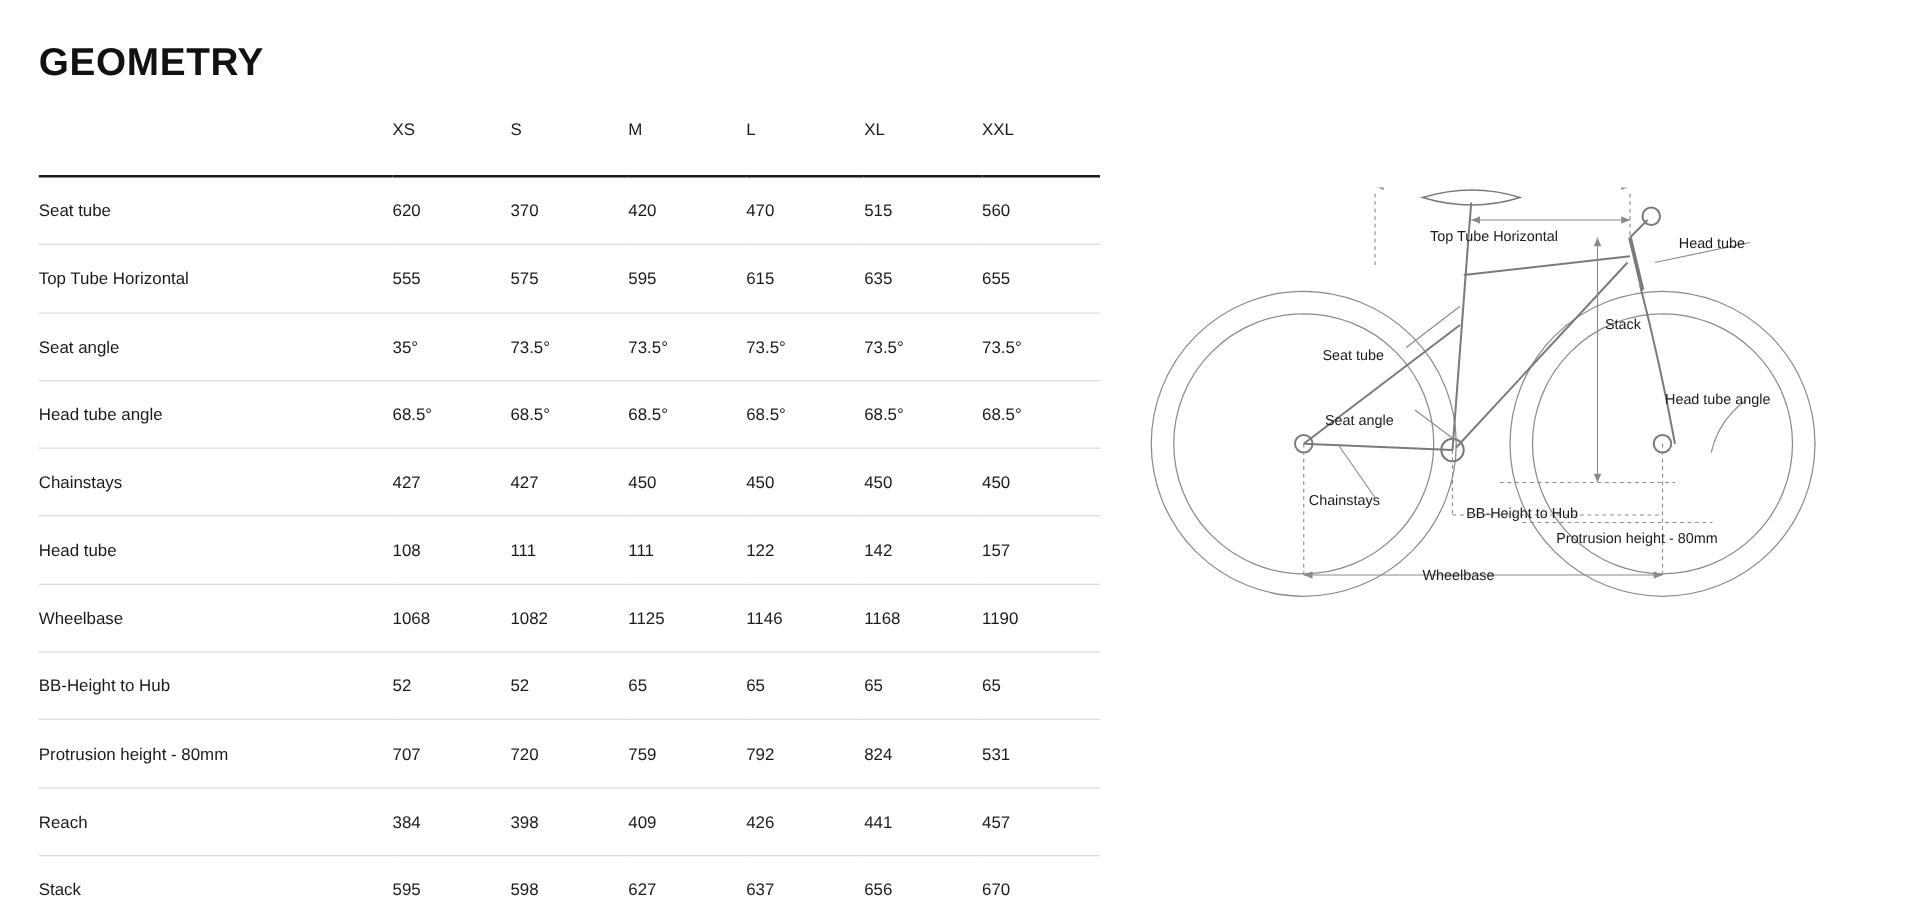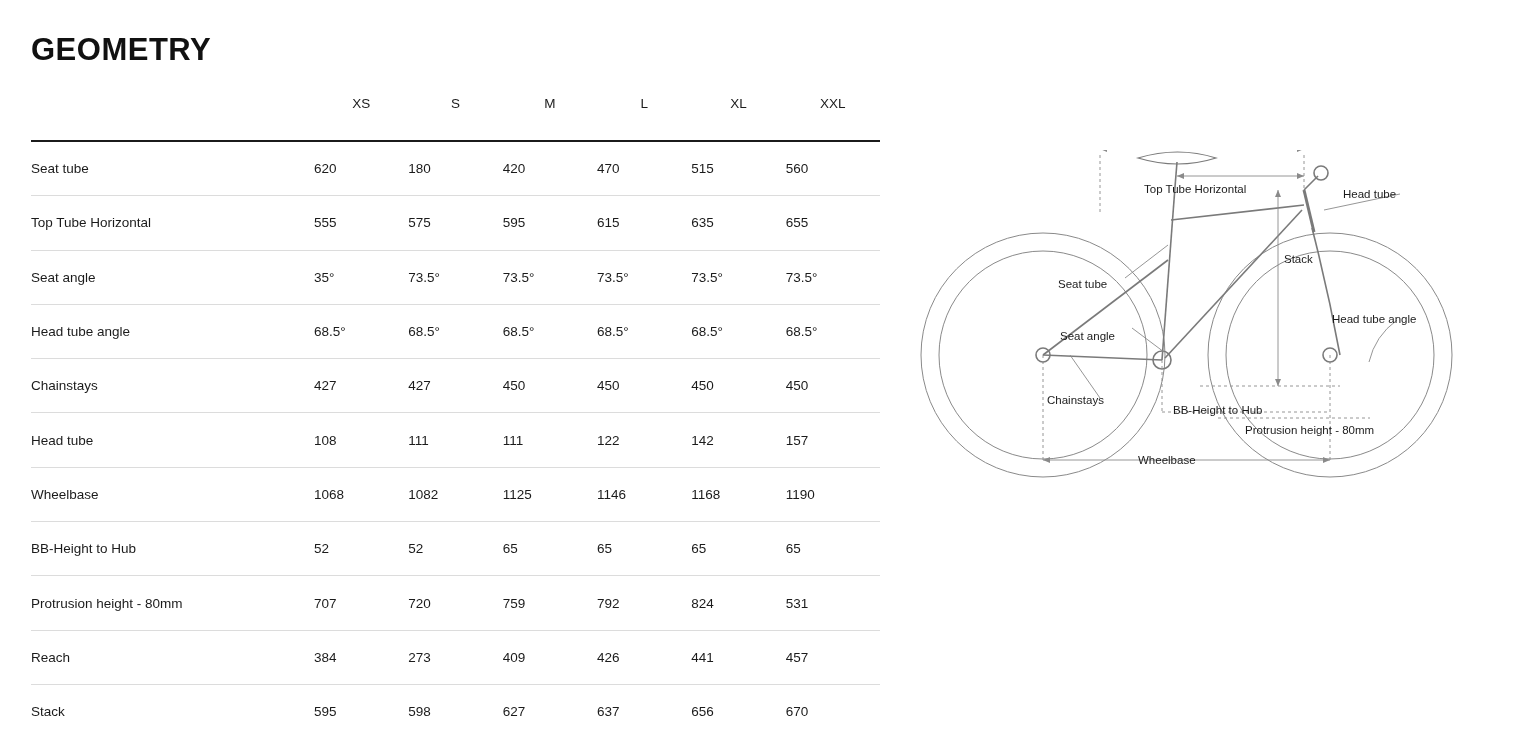--- a/index.html
+++ b/index.html
@@ -47,21 +47,20 @@
     color: #1b1b1b;
     padding: 0;
     height: 53.3px;
     vertical-align: middle;
   }
   table.geo thead th {
     height: 44px;
     vertical-align: top;
     padding-top: 10px;
     border-bottom: 2px solid #1b1b1b;
-    text-align: center;
   }
   table.geo tbody tr {
     border-bottom: 1px solid #dcdcdc;
   }
   table.geo tbody tr:last-child {
     border-bottom: none;
   }
   .col-label { width: 282px; }
   .col-size  { width: 94px; }
   td.rowlabel {
@@ -112,21 +111,21 @@
           <th>M</th>
           <th>L</th>
           <th>XL</th>
           <th>XXL</th>
         </tr>
       </thead>
       <tbody>
         <tr>
           <td class="rowlabel">Seat tube</td>
           <td>620</td>
-          <td>180</td>
+          <td>370</td>
           <td>420</td>
           <td>470</td>
           <td>515</td>
           <td>560</td>
         </tr>
         <tr>
           <td class="rowlabel">Top Tube Horizontal</td>
           <td>555</td>
           <td>575</td>
           <td>595</td>
@@ -193,21 +192,21 @@
           <td>707</td>
           <td>720</td>
           <td>759</td>
           <td>792</td>
           <td>824</td>
           <td>531</td>
         </tr>
         <tr>
           <td class="rowlabel">Reach</td>
           <td>384</td>
-          <td>273</td>
+          <td>398</td>
           <td>409</td>
           <td>426</td>
           <td>441</td>
           <td>457</td>
         </tr>
         <tr>
           <td class="rowlabel">Stack</td>
           <td>595</td>
           <td>598</td>
           <td>627</td>

